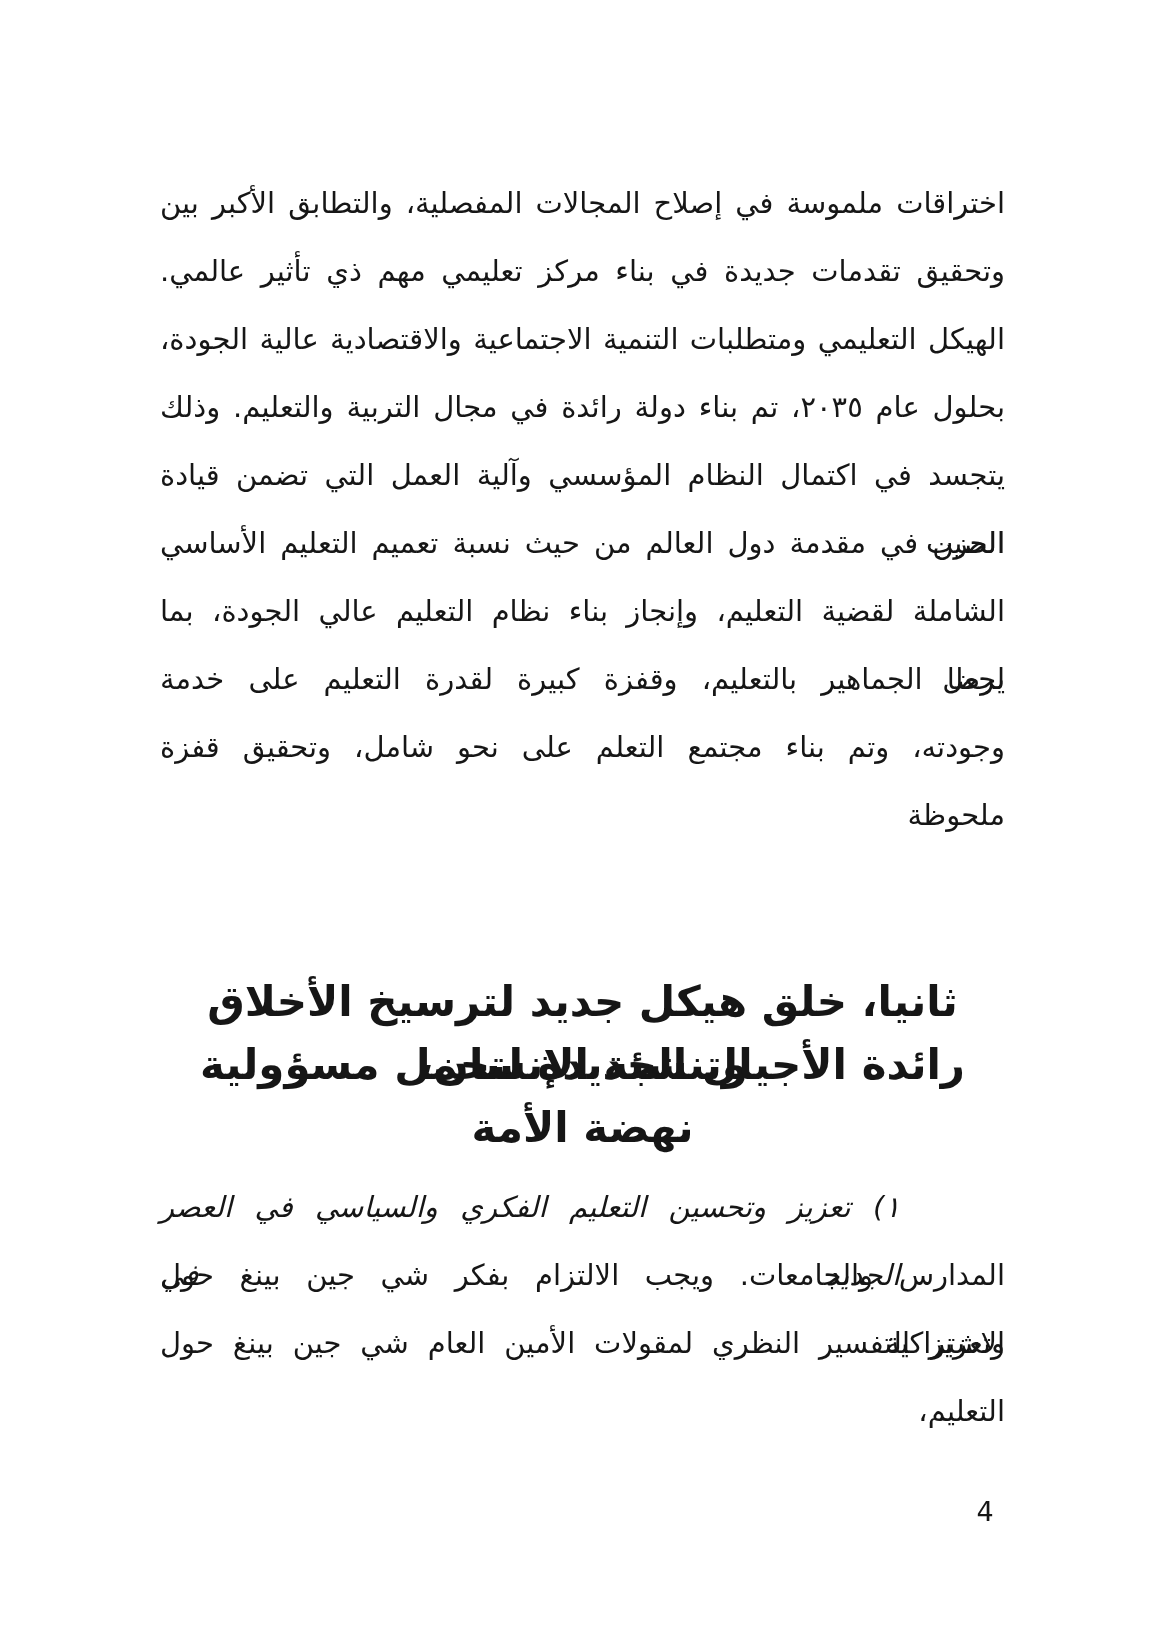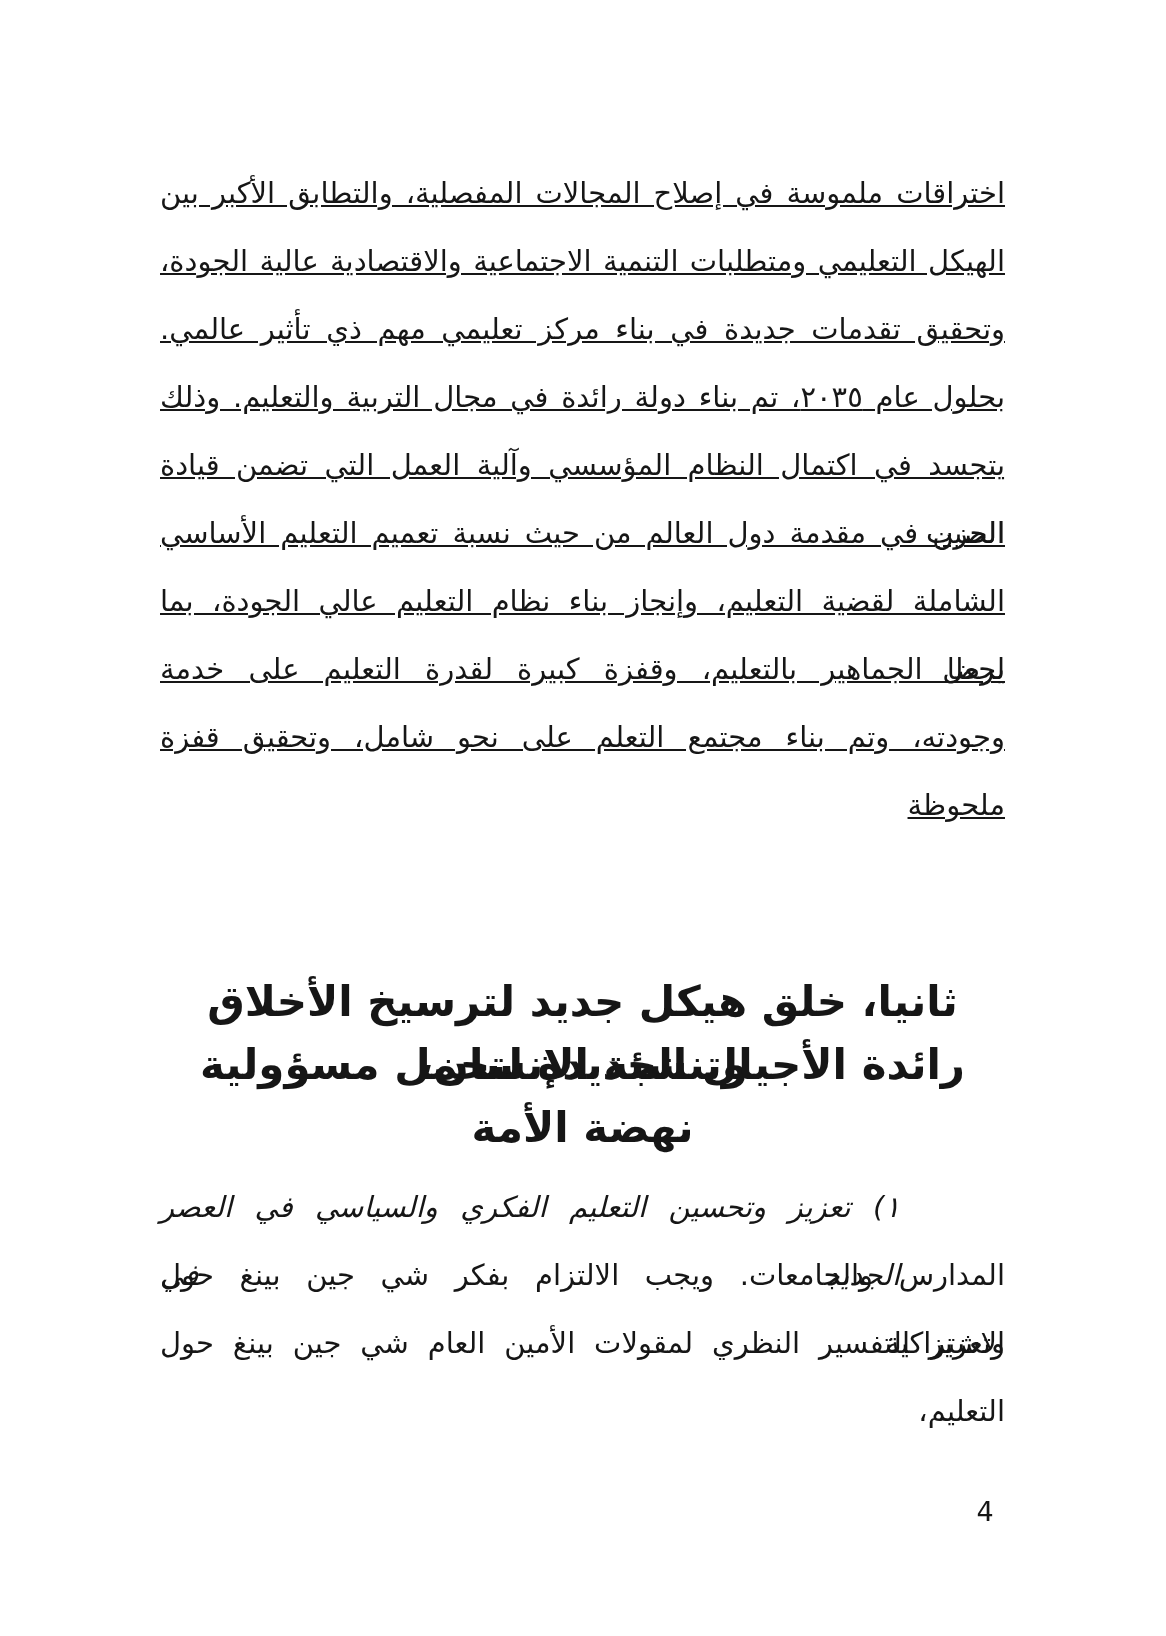--- a/index.html
+++ b/index.html
@@ -14,21 +14,21 @@
     background: #ffffff;
     color: #161616;
     direction: rtl;
     overflow: hidden;
   }
   .textblock {
     position: absolute;
     right: 161px;
     left: 160px;
   }
-  .para1 { top: 159px; text-decoration: underline; }
+  .para1 { top: 169px; }
   .heading-block { top: 970px; }
   .para2 { top: 1173px; }
 
   .line {
     font-size: 29px;
     line-height: 68px;
     height: 68px;
     text-align: justify;
     text-align-last: justify;
     word-spacing: 2px;
@@ -61,22 +61,22 @@
     color: #161616;
   }
 </style>
 </head>
 <body>
 
 <div class="page">
 
   <div class="textblock para1">
     <div class="line">اختراقات ملموسة في إصلاح المجالات المفصلية، والتطابق الأكبر بين</div>
+    <div class="line">وتحقيق تقدمات جديدة في بناء مركز تعليمي مهم ذي تأثير عالمي.</div>
     <div class="line">الهيكل التعليمي ومتطلبات التنمية الاجتماعية والاقتصادية عالية الجودة،</div>
-    <div class="line">وتحقيق تقدمات جديدة في بناء مركز تعليمي مهم ذي تأثير عالمي.</div>
     <div class="line">بحلول عام ٢٠٣٥، تم بناء دولة رائدة في مجال التربية والتعليم. وذلك</div>
     <div class="line">يتجسد في اكتمال النظام المؤسسي وآلية العمل التي تضمن قيادة الحزب</div>
     <div class="line">الصين في مقدمة دول العالم من حيث نسبة تعميم التعليم الأساسي</div>
     <div class="line">الشاملة لقضية التعليم، وإنجاز بناء نظام التعليم عالي الجودة، بما يجعل</div>
     <div class="line">لرضا الجماهير بالتعليم، وقفزة كبيرة لقدرة التعليم على خدمة</div>
     <div class="line">وجودته، وتم بناء مجتمع التعلم على نحو شامل، وتحقيق قفزة ملحوظة</div>
   </div>
 
   <div class="textblock heading-block">
     <div class="heading-line">ثانيا، خلق هيكل جديد لترسيخ الأخلاق وتنشئة الإنسان،</div>

